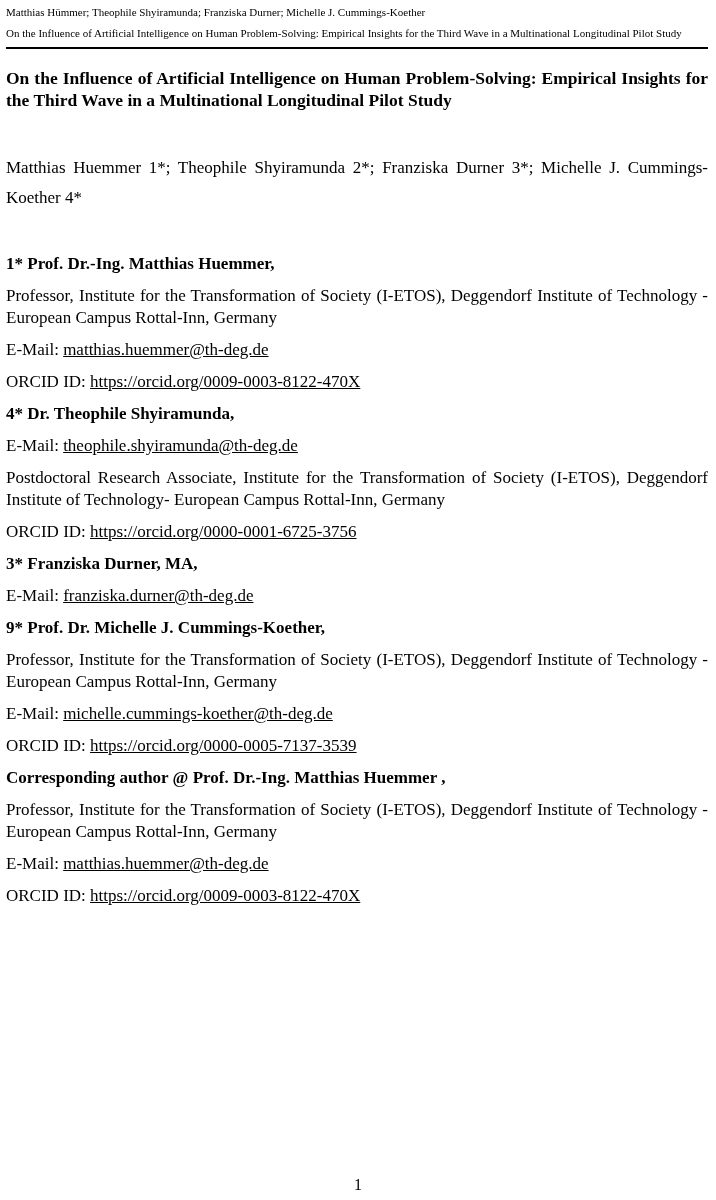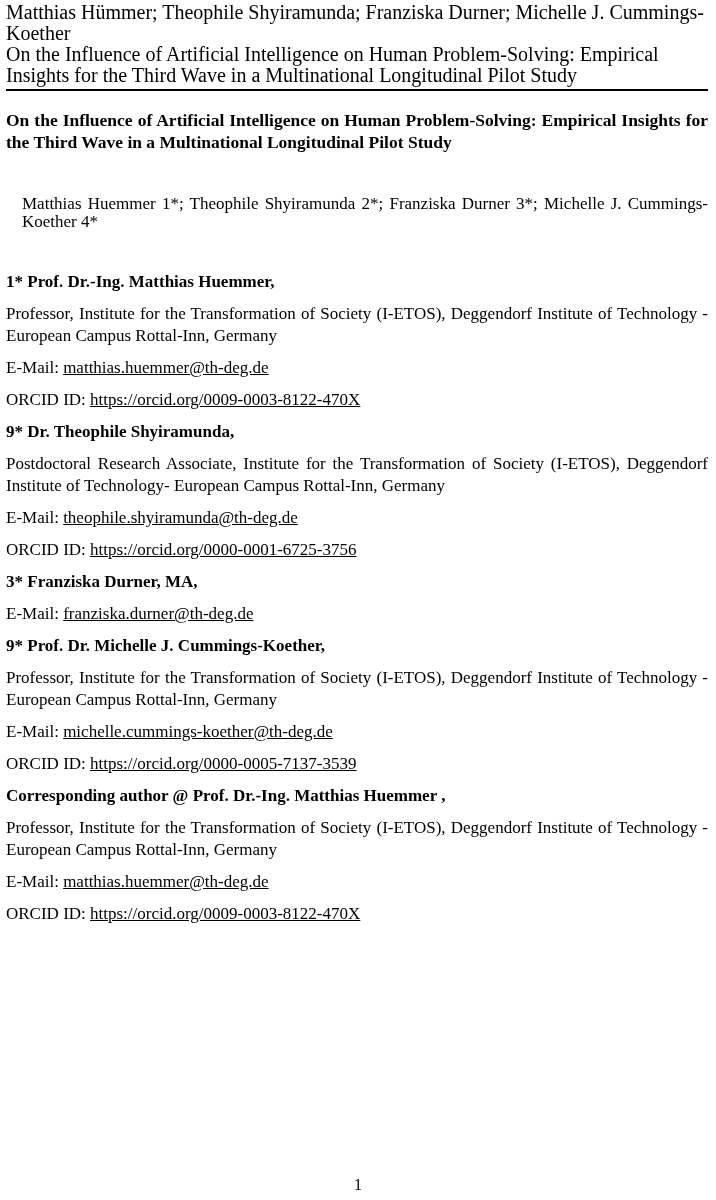--- a/index.html
+++ b/index.html
@@ -2,28 +2,28 @@
 <html><head>
 <meta charset="utf-8">
 <style>
   html, body { margin: 0; padding: 0; background: #ffffff; }
   body {
     width: 716px; height: 1200px; position: relative; overflow: hidden;
     font-family: "Liberation Serif", "DejaVu Serif", serif;
     color: #000000; font-size: 17px;
   }
   .page { padding: 2px 8px 0 6px; }
-  .doc-header { font-size: 20px; line-height: 21px; }
+  .doc-header { font-size: 11px; line-height: 21px; }
   .doc-header p { margin: 0; text-align: left; }
   .header-rule { border: none; border-top: 2px solid #000; margin: 3px 0 0 0; }
   .paper-title {
     font-weight: bold; font-size: 17.5px; line-height: 22px;
     text-align: justify; margin: 18px 0 0 0;
   }
-  .authors-line { text-align: justify; line-height: 18px; margin: 42px 0 0 16px; }
+  .authors-line { text-align: justify; line-height: 30px; margin: 42px 0 0 0; }
   .body-sections { margin-top: 40px; }
   p.para { margin: 0 0 10px 0; line-height: 22px; text-align: justify; }
   p.left { text-align: left; }
   .heading { font-weight: bold; }
   .gap-corr { margin-top: 30px; }
   a.doclink { color: #000; text-decoration: underline; cursor: pointer; text-align: center; }
   .page-number {
     position: absolute; bottom: 6px; left: 0; width: 100%;
     text-align: center; font-size: 16px;
   }
@@ -46,23 +46,23 @@
   <div class="body-sections">
 
     <div>
       <p class="para heading left">1* Prof. Dr.-Ing. Matthias Huemmer,</p>
       <p class="para">Professor, Institute for the Transformation of Society (I-ETOS), Deggendorf Institute of Technology - European Campus Rottal-Inn, Germany</p>
       <p class="para left"><span>E-Mail: </span><a class="doclink">matthias.huemmer@th-deg.de</a></p>
       <p class="para left"><span>ORCID ID: </span><a class="doclink">https://orcid.org/0009-0003-8122-470X</a></p>
     </div>
 
     <div>
-      <p class="para heading left">9* Dr. Theophile Shyiramunda,</p>
+      <p class="para heading left">4* Dr. Theophile Shyiramunda,</p>
+      <p class="para left"><span>E-Mail: </span><a class="doclink">theophile.shyiramunda@th-deg.de</a></p>
       <p class="para">Postdoctoral Research Associate, Institute for the Transformation of Society (I-ETOS), Deggendorf Institute of Technology- European Campus Rottal-Inn, Germany</p>
-      <p class="para left"><span>E-Mail: </span><a class="doclink">theophile.shyiramunda@th-deg.de</a></p>
       <p class="para left"><span>ORCID ID: </span><a class="doclink">https://orcid.org/0000-0001-6725-3756</a></p>
     </div>
 
     <div>
       <p class="para heading left">3* Franziska Durner, MA,</p>
       <p class="para left"><span>E-Mail: </span><a class="doclink">franziska.durner@th-deg.de</a></p>
     </div>
 
     <div>
       <p class="para heading left">9* Prof. Dr. Michelle J. Cummings-Koether,</p>

